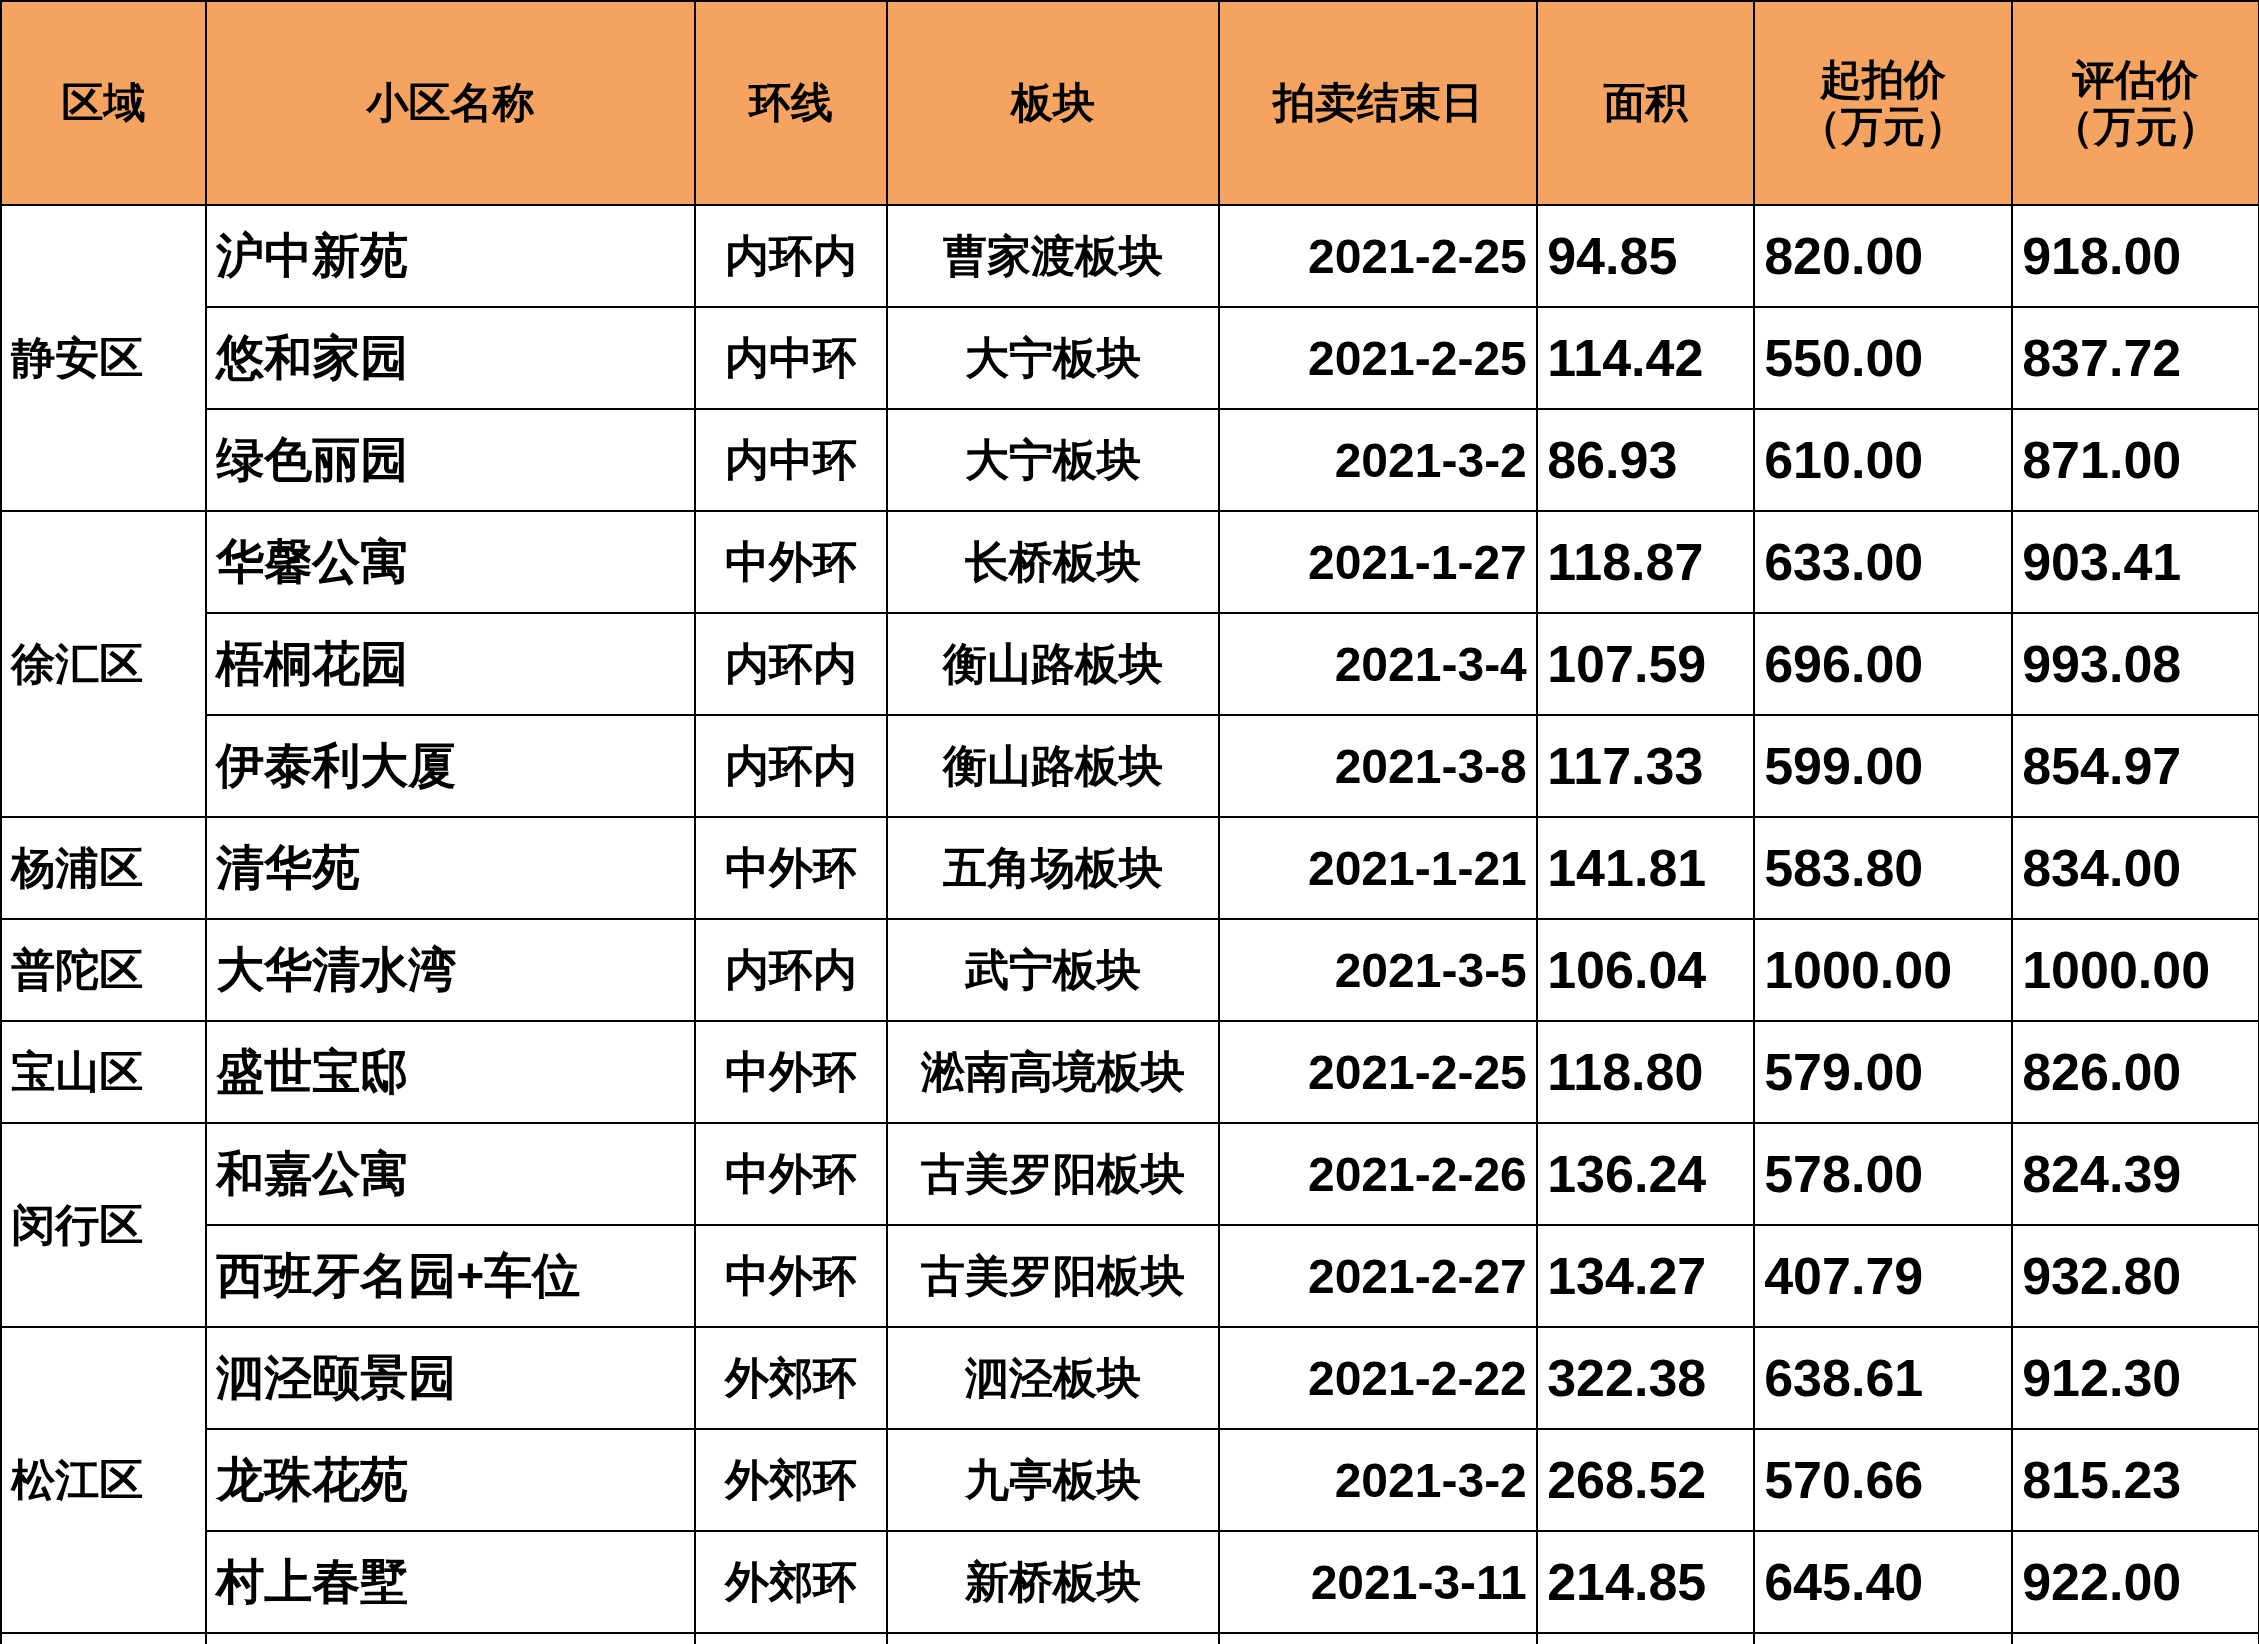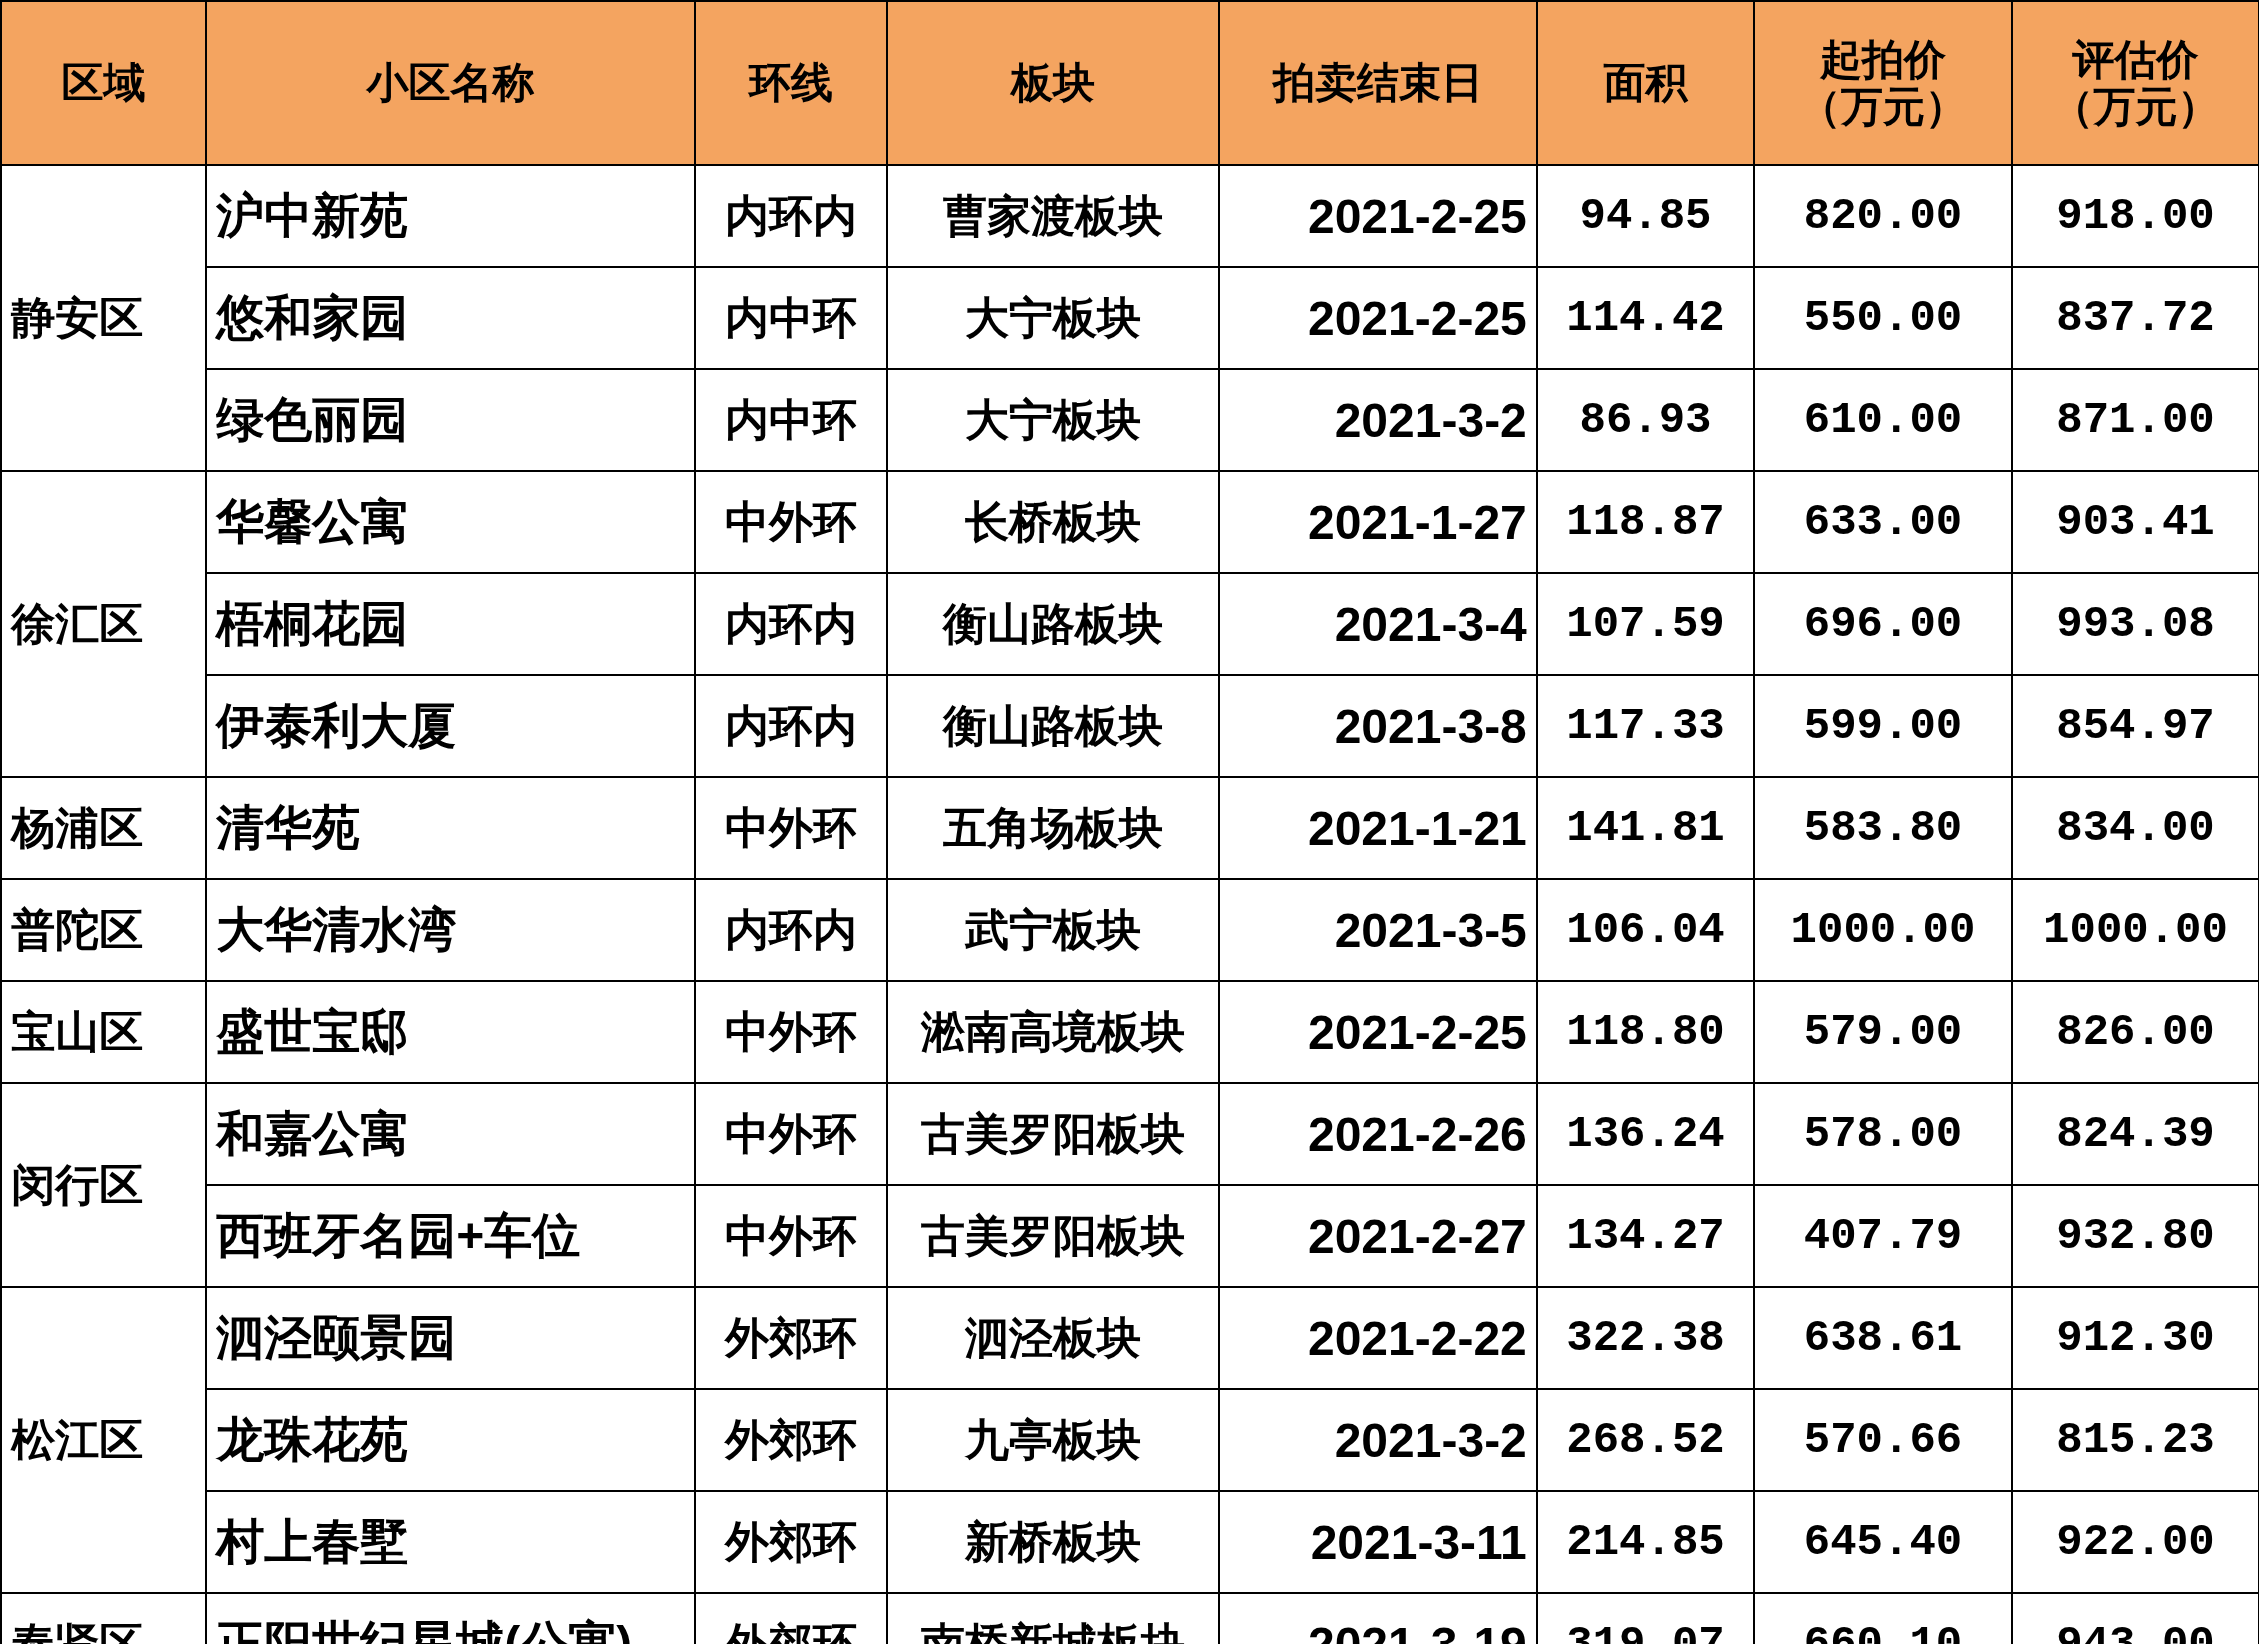--- a/index.html
+++ b/index.html
@@ -41,21 +41,21 @@
     padding: 0 9.2px;
     box-sizing: border-box;
     white-space: nowrap;
     overflow: hidden;
   }
   thead th {
     background: #F4A460;
     text-align: center;
     font-size: 42px;
     line-height: 1.12;
-    height: 164px;
+    height: 204px;
     vertical-align: middle;
   }
   thead th .hdr-line {
     display: block;
   }
   tbody td {
     background: #ffffff;
     font-size: 42px;
     height: 102px;
     vertical-align: middle;
@@ -72,24 +72,23 @@
   td.ring, td.sector {
     text-align: center;
     font-size: 44px;
     border-radius: 18px;
   }
   td.date {
     text-align: right;
     font-size: 48px;
   }
   td.num {
-    text-align: center;
+    text-align: left;
     padding-right: 14.8px;
-    font-size: 44px;
-    font-family: Liberation Mono, monospace;
+    font-size: 52px;
   }
 </style>
 </head>
 <body>
 
 <div class="table-wrap">
   <table class="auction-table">
     <colgroup>
       <col class="c-region">
       <col class="c-name">

